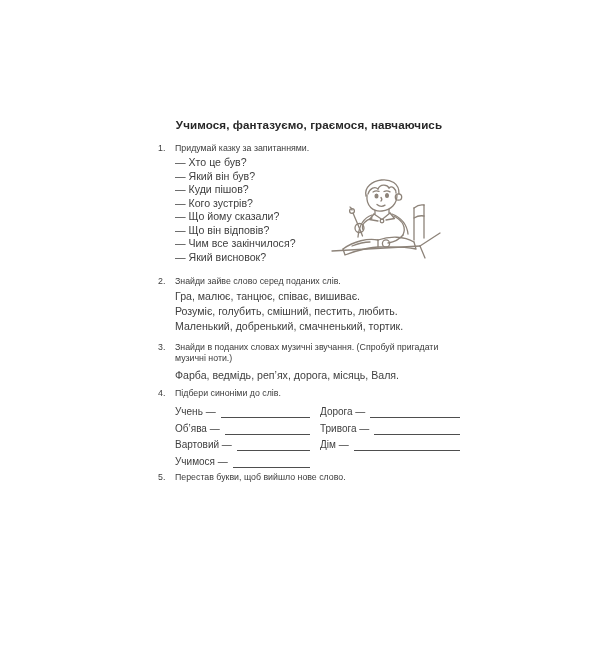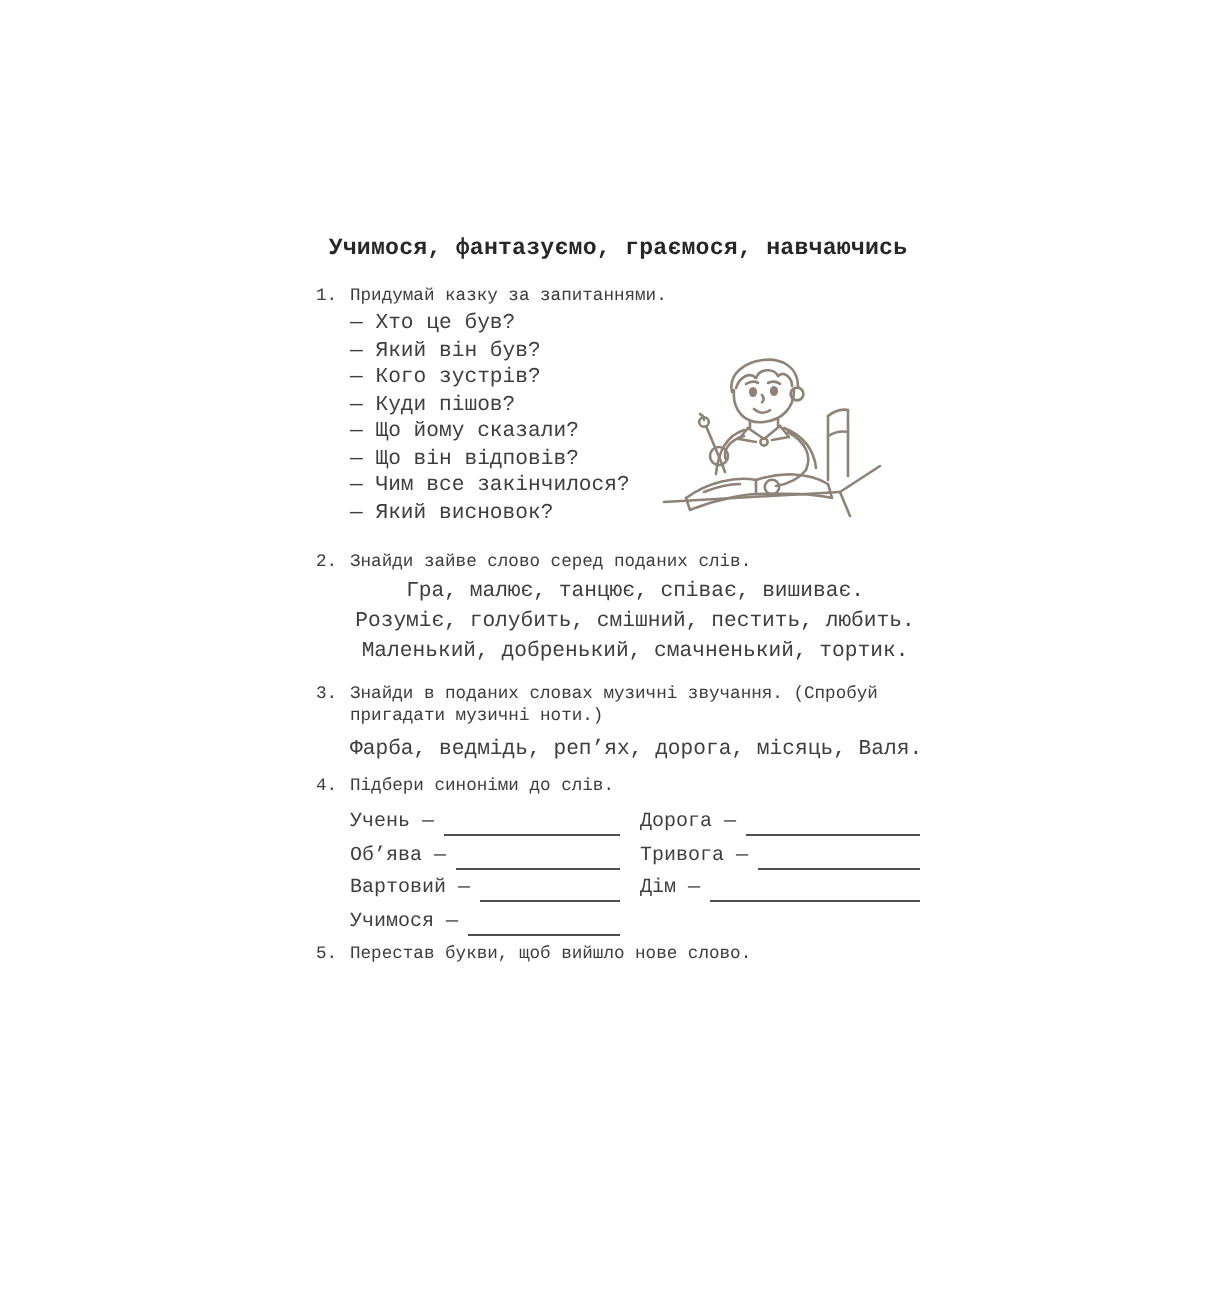--- a/index.html
+++ b/index.html
@@ -1,39 +1,39 @@
 <!DOCTYPE html>
 <html><head>
 <meta charset="utf-8">
 <style>
   html,body{margin:0;padding:0;background:#ffffff;}
   .page{
     position:relative;
     width:610px;height:487px;
     background:#ffffff;
     overflow:hidden;
-    font-family:Liberation Mono, monospace;
+    font-family:Liberation Sans, sans-serif;
     color:#3e3e3e;
   }
   .content{
     position:absolute;left:158px;top:118px;width:302px;
   }
   .title{
     font-size:11.6px;font-weight:bold;color:#272727;
     text-align:center;line-height:14px;margin:0 0 11px 0;
     letter-spacing:.1px;
   }
   .ex{margin:0;}
   .ex-head{display:flex;font-size:8.8px;line-height:11px;color:#3c3c3c;}
   .ex-num{width:17px;flex:none;}
   .ex-prompt{flex:1;}
   .q-list{padding-left:17px;font-size:10.6px;margin:2px 0 0 0;}
   .q-line{line-height:13.5px;white-space:nowrap;}
   .word-rows{padding-left:17px;font-size:10.6px;margin:2px 0 0 0;}
-  .word-row{line-height:15px;white-space:nowrap;text-align:center;}
+  .word-row{line-height:15px;white-space:nowrap;}
   .ex1{margin-bottom:12px;}
   .ex2{margin-bottom:8px;}
   .ex3{margin-bottom:5px;}
   .ex3 .word-rows{margin-top:4px;}
   .ex4{margin-bottom:4px;}
   .pair-grid{
     margin:3px 0 0 17px;
     display:grid;grid-template-columns:135px 1fr;
     column-gap:10px;font-size:10px;
   }
@@ -64,22 +64,22 @@
     <div class="title">Учимося, фантазуємо, граємося, навчаючись</div>
 
     <div class="ex ex1">
       <div class="ex-head">
         <span class="ex-num">1.</span>
         <span class="ex-prompt">Придумай казку за запитаннями.</span>
       </div>
       <div class="q-list">
         <div class="q-line">— Хто це був?</div>
         <div class="q-line">— Який він був?</div>
+        <div class="q-line">— Куди пішов?</div>
         <div class="q-line">— Кого зустрів?</div>
-        <div class="q-line">— Куди пішов?</div>
         <div class="q-line">— Що йому сказали?</div>
         <div class="q-line">— Що він відповів?</div>
         <div class="q-line">— Чим все закінчилося?</div>
         <div class="q-line">— Який висновок?</div>
       </div>
     </div>
 
     <div class="ex ex2">
       <div class="ex-head">
         <span class="ex-num">2.</span>

